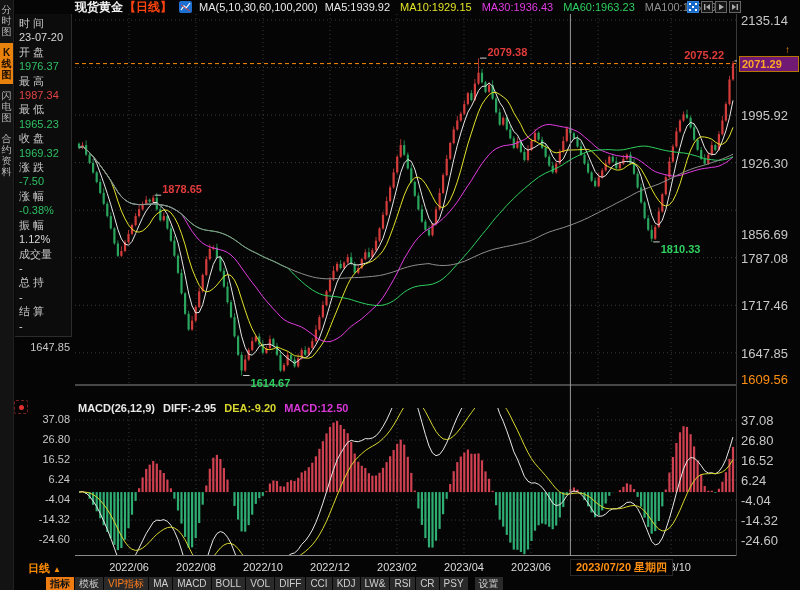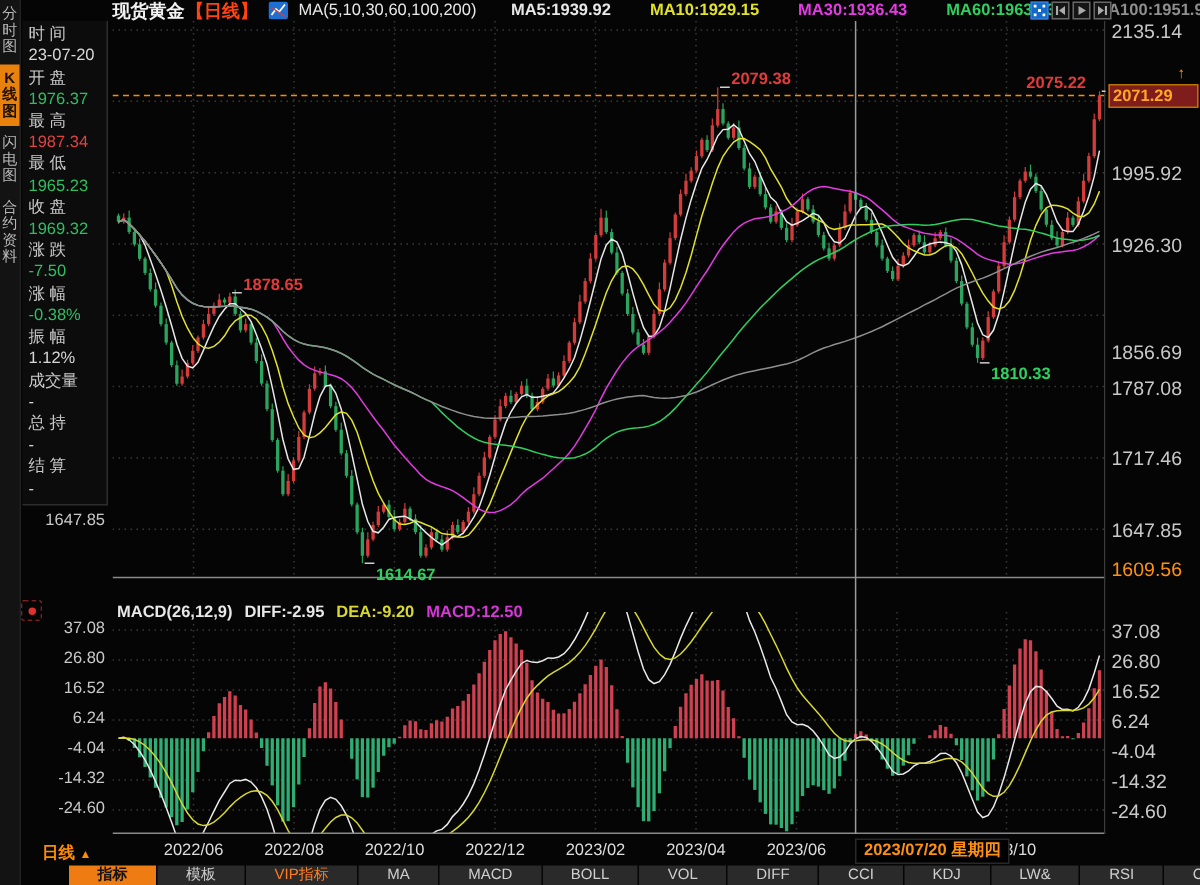--- a/index.html
+++ b/index.html
@@ -5,21 +5,21 @@
   html,body{margin:0;padding:0;background:#000;}
   #stage{position:relative;width:800px;height:590px;background:#050505;overflow:hidden;
          font-family:"Liberation Sans","DejaVu Sans",sans-serif;color:#ddd;}
   .abs{position:absolute;}
   
   #header{left:75px;top:0;height:14px;display:flex;align-items:center;gap:7px;
           font-size:11px;white-space:nowrap;}
   .sym{font-weight:bold;color:#f2f2f2;font-size:12px;}
   .ptag{color:#ff4410;font-weight:bold;font-size:12px;}
   .map{color:#e8e8e8;}
-  .mav{font-weight:bold;margin-left:16px;}
+  .mav{font-weight:normal;}
   #hicons{left:687px;top:1px;display:flex;gap:2px;}
   .hic{width:12px;height:12px;border:1px solid #666;background:#151515;display:flex;
        align-items:center;justify-content:center;box-sizing:border-box;}
   .hic.blue{background:#1668c8;border-color:#2f7fd8;}
   
   #sidestrip{left:0;top:0;width:14px;height:590px;background:#131313;border-right:1px solid #212121;box-sizing:border-box;}
   .side-tab{display:flex;flex-direction:column;align-items:center;color:#b8b8b8;
             font-size:10px;line-height:11px;padding:4px 0;margin-bottom:2px;cursor:pointer;}
   .side-tab.active{background:#e8820c;color:#201000;font-weight:bold;}
   
@@ -28,37 +28,37 @@
          font-size:11px;line-height:14.4px;}
   .ql{color:#c9c9c9;}
   .qv.green{color:#2fbf62;} .qv.red{color:#e04343;} .qv.plain{color:#d8d8d8;}
   
   #chart{left:75px;top:14px;width:662px;height:542px;}
   
   .ylab{position:absolute;left:741px;width:55px;font-size:13px;color:#c8c8c8;}
   .ylab-l{position:absolute;left:20px;width:50px;text-align:right;font-size:11px;color:#c8c8c8;}
   .orange{color:#ff9012;}
   .xlab{position:absolute;top:561px;font-size:11px;font-weight:normal;color:#dcdcdc;transform:translateX(-50%);white-space:nowrap;}
-  #pbox{left:739px;top:56px;width:56px;height:14px;line-height:14px;background:#7f1d1d;
+  #pbox{left:739px;top:56px;width:56px;height:14px;line-height:14px;background:#701a75;
         border:1px solid #b87400;color:#ffa726;font-weight:bold;font-size:11px;padding-left:2px;}
   #parrow{left:785px;top:44px;color:#ff9000;font-size:10px;font-weight:bold;}
   #datebox{left:570px;top:559px;height:15px;line-height:15px;padding:0 5px;background:#000;
            border:1px solid #282828;color:#ff9012;font-weight:bold;font-size:11px;white-space:nowrap;}
   #period{left:28px;top:561px;font-size:11px;font-weight:bold;color:#ff8c00;white-space:nowrap;}
   #period .tri{font-size:8px;}
   
   #macdhdr{left:78px;top:402px;font-size:11px;display:flex;gap:8px;white-space:nowrap;font-weight:bold;}
   #macdhdr .w{color:#e8e8e8;} #macdhdr .y{color:#d8d830;} #macdhdr .m{color:#d838d8;}
   
   #reddot{left:14px;top:400px;width:12px;height:12px;border:1px dashed #7a2020;border-radius:2px;
           display:flex;align-items:center;justify-content:center;}
   #reddot i{width:5px;height:5px;border-radius:50%;background:#e03030;display:block;}
   
   #toolbar{left:46px;top:577px;height:13px;display:flex;gap:1px;font-size:10px;}
-  .tb{background:#2a2a2a;color:#cfcfcf;padding:0 19px;line-height:13px;cursor:pointer;white-space:nowrap;}
+  .tb{background:#2a2a2a;color:#cfcfcf;padding:0 4px;line-height:13px;cursor:pointer;white-space:nowrap;}
   .tb.active{background:#ef7c12;color:#141414;font-weight:bold;}
   .tb.vip{color:#ff7d1e;}
   .tb.settings{margin-left:6px;}
 </style>
 </head>
 <body>
 
 <div id="stage">
 
   <div id="sidestrip" class="abs">

